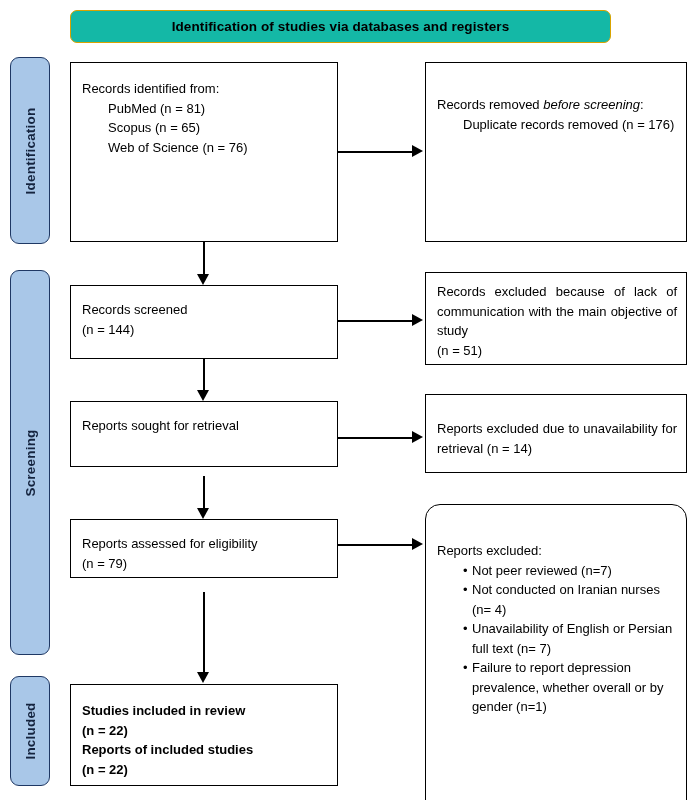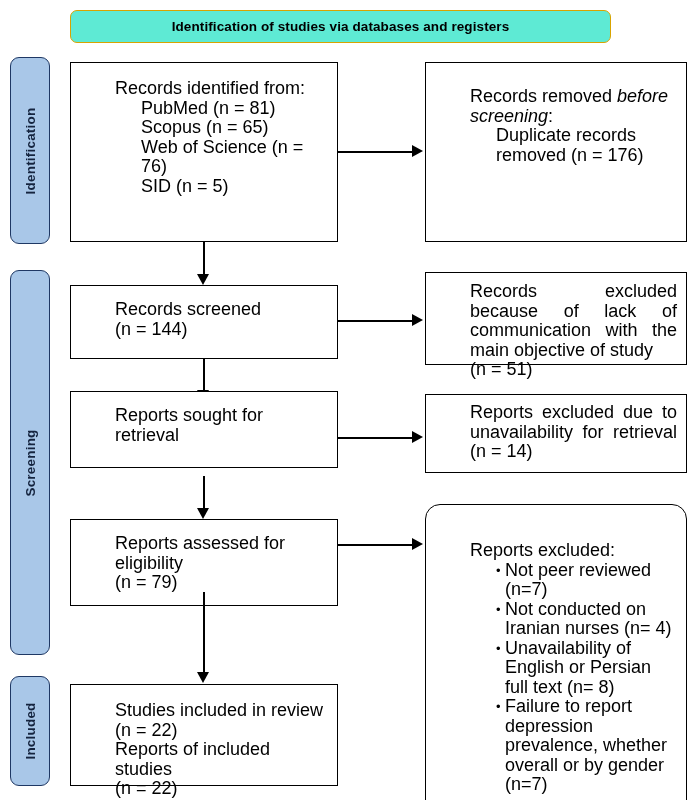--- a/index.html
+++ b/index.html
@@ -19,21 +19,21 @@
     overflow: hidden;
   }
 
   
   .banner {
     position: absolute;
     left: 70px;
     top: 10px;
     width: 541px;
     height: 33px;
-    background: #5eead4;
+    background: #14b8a6;
     border: 1px solid #d9a300;
     border-radius: 7px;
     display: flex;
     align-items: center;
     justify-content: center;
     box-sizing: border-box;
   }
   .banner-text {
     font-size: 13.5px;
     font-weight: bold;
@@ -71,24 +71,23 @@
     position: absolute;
     background: #ffffff;
     border: 1.8px solid #000000;
     box-sizing: border-box;
     padding: 0;
   }
   .fbox-inner {
     position: absolute;
     left: 11px;
     right: 9px;
-    font-size: 18px;
+    font-size: 13px;
     line-height: 19.5px;
     color: #000;
-    margin-left: 33px;
   }
   .just .fbox-inner {
     text-align: justify;
     text-align-last: left;
   }
   .indent-1 {
     padding-left: 26px;
   }
   .hang {
     padding-left: 26px;
@@ -167,26 +166,25 @@
   <div class="stage" style="top:676px; height:110px;">
     <span class="stage-label">Included</span>
   </div>
 
   <div class="fbox" style="left:70px; top:62px; width:268px; height:180px;">
     <div class="fbox-inner" style="top:16px;">
       <div>Records identified from:</div>
       <div class="indent-1">PubMed (n = 81)</div>
       <div class="indent-1">Scopus (n = 65)</div>
       <div class="indent-1">Web of Science (n = 76)</div>
-      <div class="indent-1">SID (n = 5)</div>
     </div>
   </div>
 
   <div class="fbox" style="left:425px; top:62px; width:262px; height:180px;">
-    <div class="fbox-inner" style="top:24px;">
+    <div class="fbox-inner" style="top:32px;">
       <div><span>Records removed </span><span class="ital">before screening</span><span>:</span></div>
       <div class="hang">Duplicate records removed (n = 176)</div>
     </div>
   </div>
 
   <div class="hline" style="left:338px; top:151px; width:76px;"></div>
   <div class="arrow-right" style="left:412px; top:145px;"></div>
 
   <div class="vline" style="left:203px; top:242px; height:36px;"></div>
   <div class="arrow-down" style="left:197px; top:274px;"></div>
@@ -204,64 +202,64 @@
       <div style="text-align:center;">(n = 51)</div>
     </div>
   </div>
 
   <div class="hline" style="left:338px; top:320px; width:76px;"></div>
   <div class="arrow-right" style="left:412px; top:314px;"></div>
 
   <div class="vline" style="left:203px; top:359px; height:35px;"></div>
   <div class="arrow-down" style="left:197px; top:390px;"></div>
 
-  <div class="fbox" style="left:70px; top:391px; width:268px; height:77px;">
+  <div class="fbox" style="left:70px; top:401px; width:268px; height:66px;">
     <div class="fbox-inner" style="top:14px;">
       <div>Reports sought for retrieval</div>
     </div>
   </div>
 
   <div class="fbox just" style="left:425px; top:394px; width:262px; height:79px;">
-    <div class="fbox-inner" style="top:8px;">
+    <div class="fbox-inner" style="top:24px;">
       <div>Reports excluded due to unavailability for retrieval (n = 14)</div>
     </div>
   </div>
 
   <div class="hline" style="left:338px; top:437px; width:76px;"></div>
   <div class="arrow-right" style="left:412px; top:431px;"></div>
 
   <div class="vline" style="left:203px; top:476px; height:36px;"></div>
   <div class="arrow-down" style="left:197px; top:508px;"></div>
 
-  <div class="fbox" style="left:70px; top:519px; width:268px; height:87px;">
+  <div class="fbox" style="left:70px; top:519px; width:268px; height:59px;">
     <div class="fbox-inner" style="top:14px;">
       <div>Reports assessed for eligibility</div>
       <div>(n = 79)</div>
     </div>
   </div>
 
   <div class="fbox" style="left:425px; top:504px; width:262px; height:338px;border-radius:15px;">
     <div class="fbox-inner" style="top:36px;">
       <div>Reports excluded:</div>
       <ul class="blist">
         <li>Not peer reviewed (n=7)</li>
         <li>Not conducted on Iranian nurses (n= 4)</li>
-        <li>Unavailability of English or Persian full text (n= 8)</li>
-        <li>Failure to report depression prevalence, whether overall or by gender (n=7)</li>
+        <li>Unavailability of English or Persian full text (n= 7)</li>
+        <li>Failure to report depression prevalence, whether overall or by gender (n=1)</li>
       </ul>
     </div>
   </div>
 
   <div class="hline" style="left:338px; top:544px; width:76px;"></div>
   <div class="arrow-right" style="left:412px; top:538px;"></div>
 
   <div class="vline" style="left:203px; top:592px; height:84px;"></div>
   <div class="arrow-down" style="left:197px; top:672px;"></div>
 
-  <div class="fbox" style="left:70px; top:684px; width:268px; height:102px;">
+  <div class="fbox" style="left:70px; top:684px; width:268px; height:102px;font-weight:bold;">
     <div class="fbox-inner" style="top:16px;">
       <div>Studies included in review</div>
       <div>(n = 22)</div>
       <div>Reports of included studies</div>
       <div>(n = 22)</div>
     </div>
   </div>
 
 </div>
 

